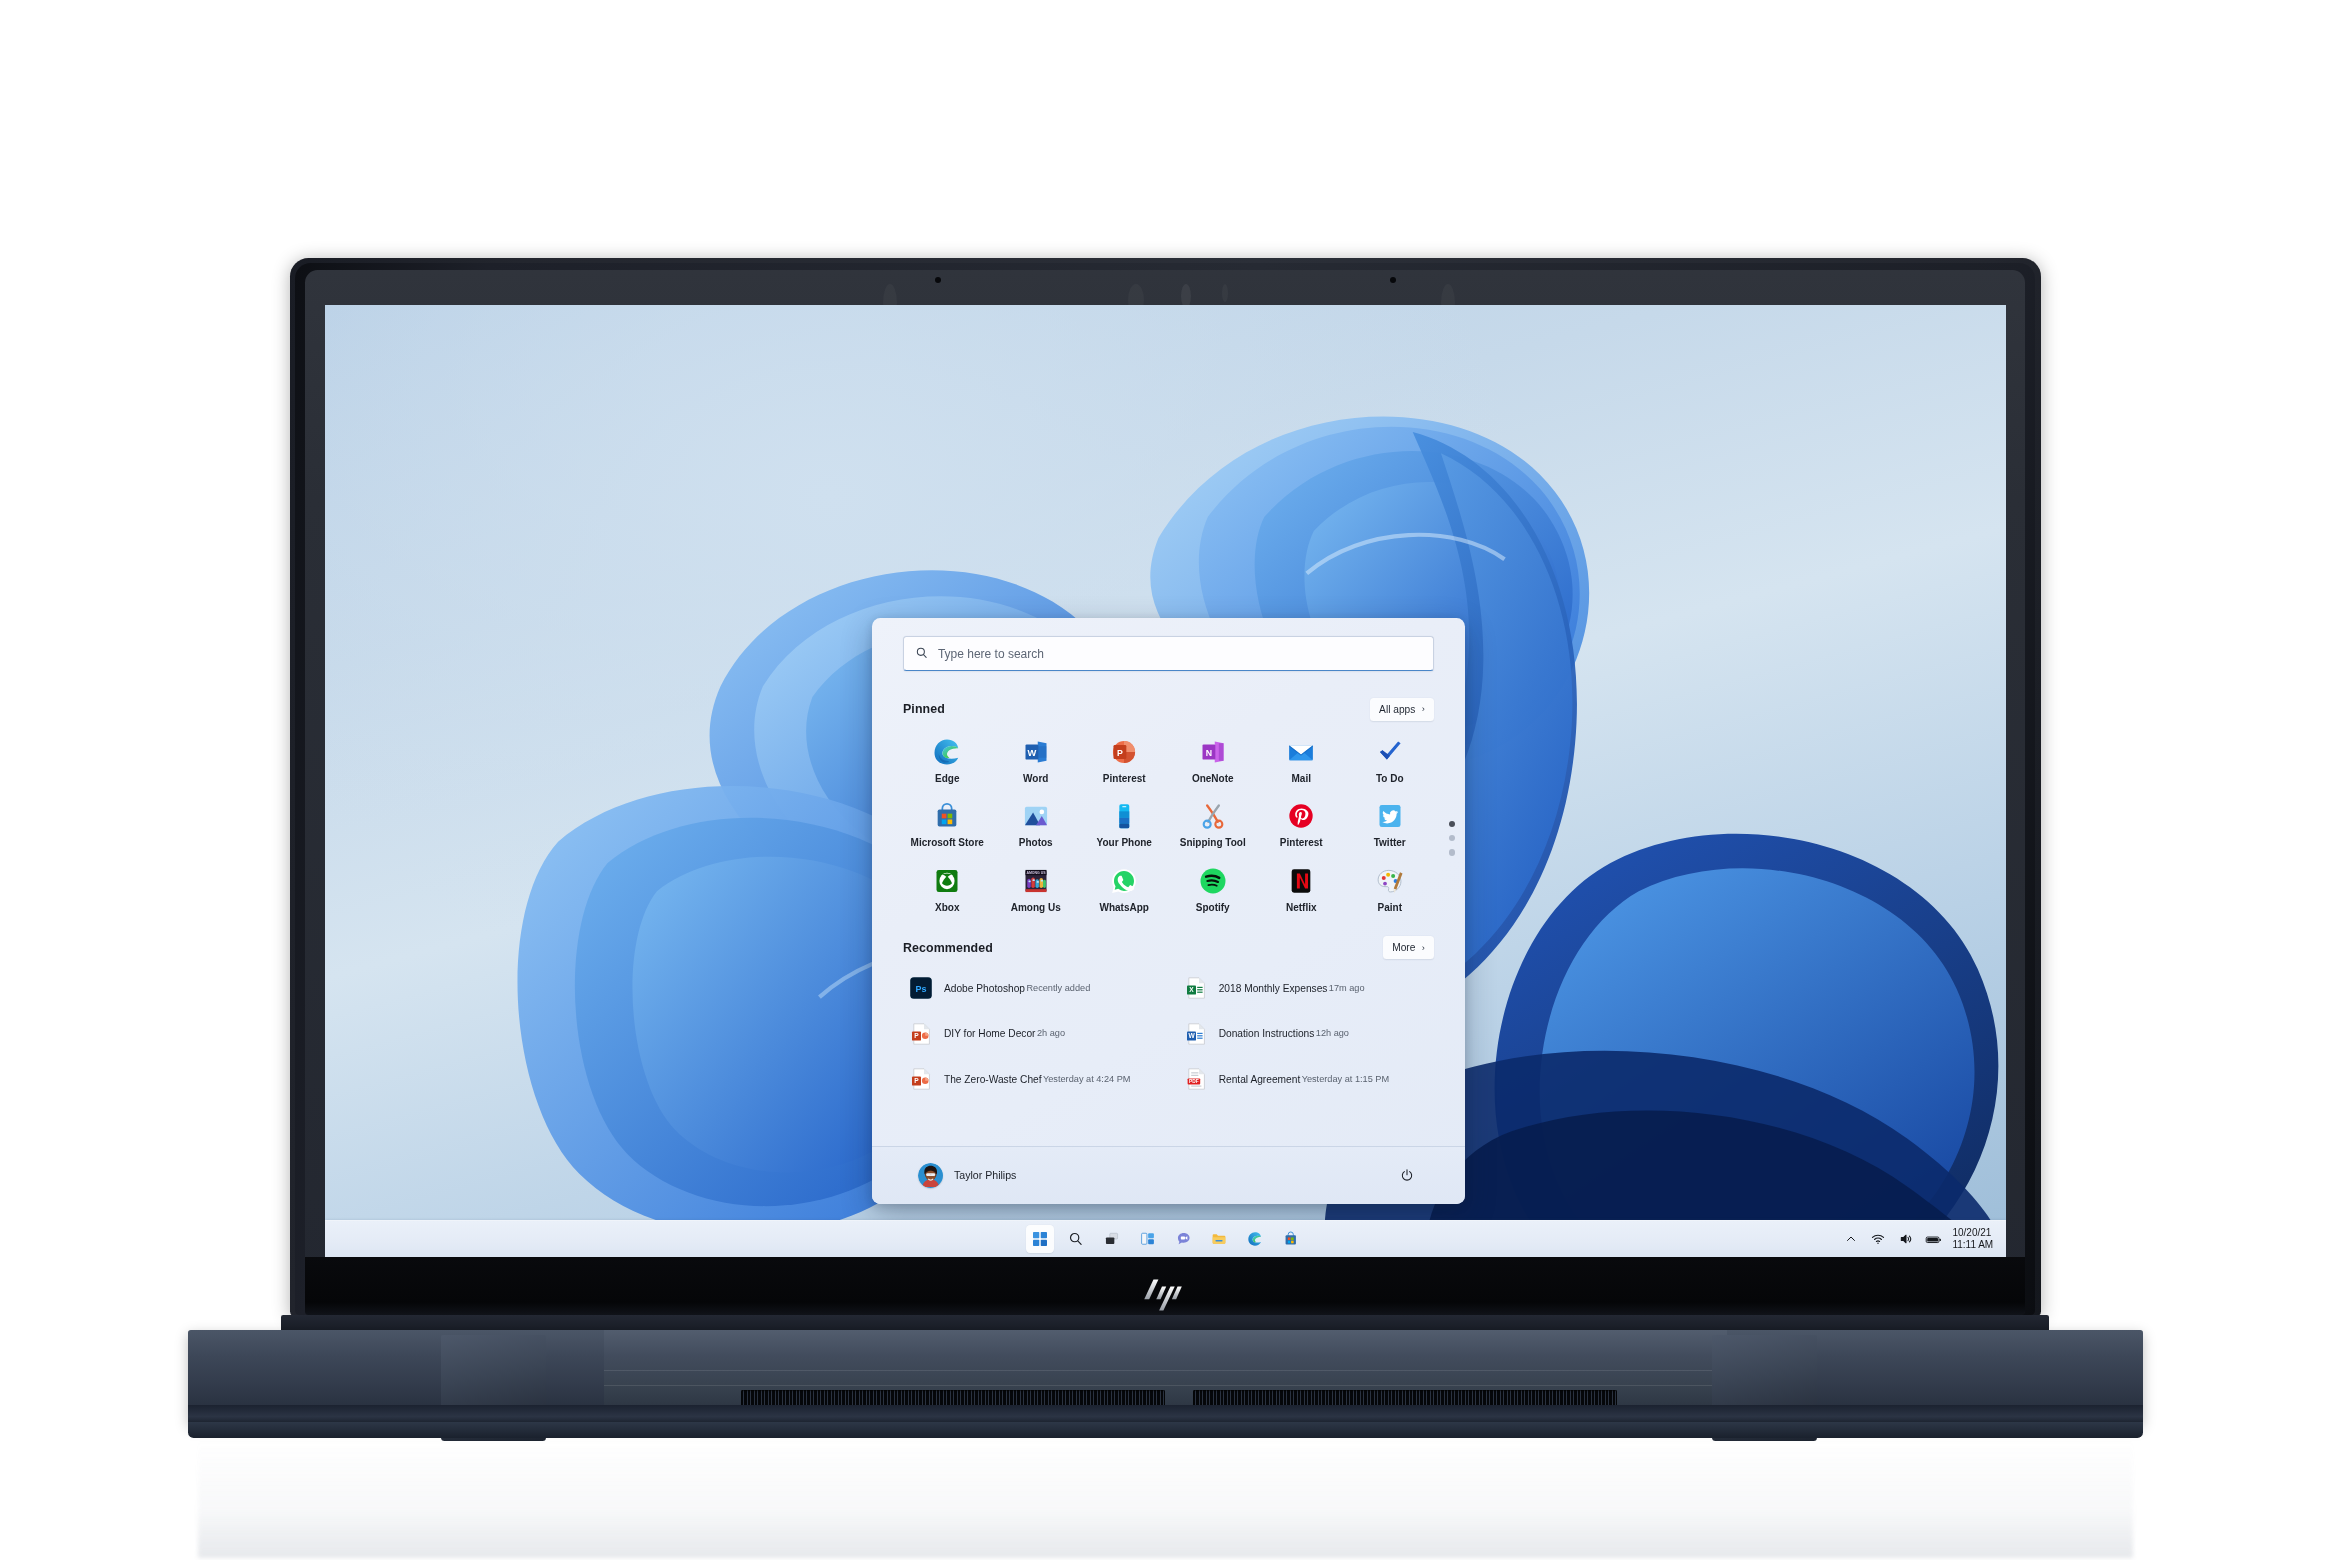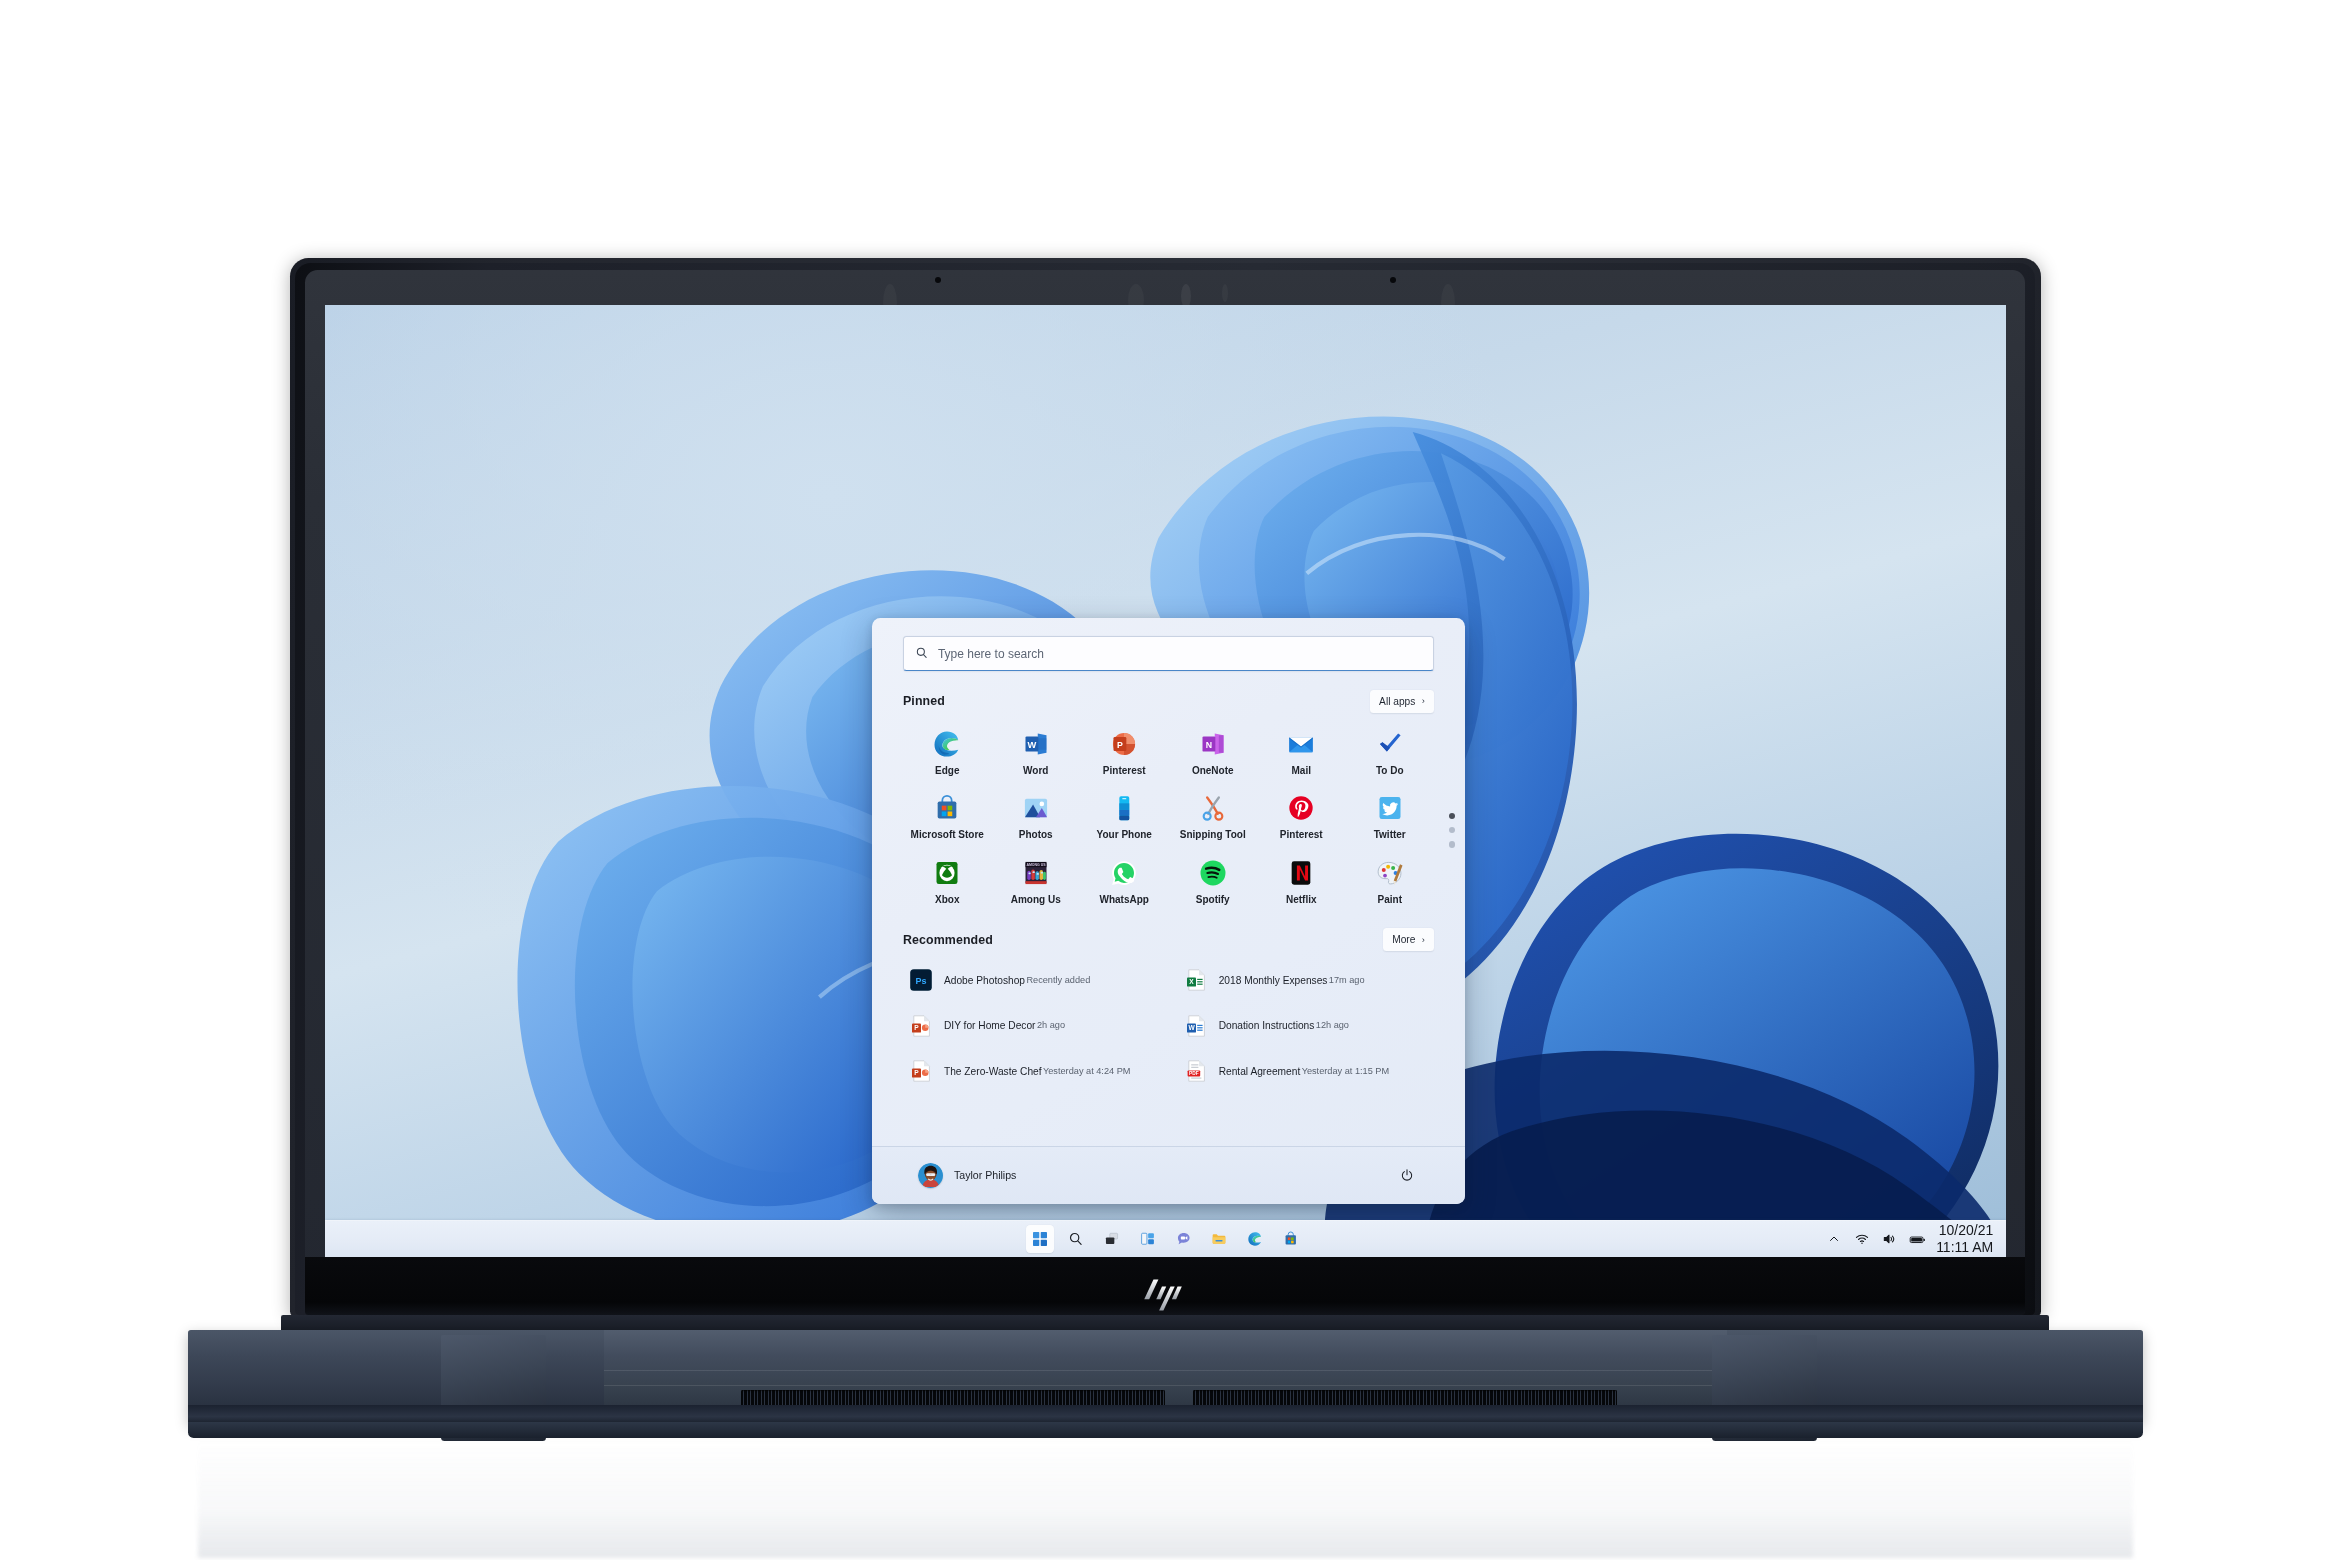--- a/index.html
+++ b/index.html
@@ -84,35 +84,35 @@
   }
   .tb-btn.active { background:rgba(255,255,255,.85); box-shadow:0 0.7px 1.4px rgba(0,0,0,.07); }
   .tb-btn svg { display:block; }
 
   .tray {
     position:absolute; right:10px; top:0; height:100%;
     display:flex; align-items:center; gap:10.6px;
     padding-right:2.8px;
   }
   .tray-ico { width:17px; height:17px; display:flex; align-items:center; justify-content:center; }
-  .clock { text-align:right; line-height:1.25; color:#16181c; font-size:14px;
+  .clock { line-height:1.25; color:#16181c; font-size:10px;
            font-family:"Liberation Sans", sans-serif; white-space:nowrap; }
 
   
   .start {
     position:absolute;
     left:547px; top:313px;
     width:593px; height:586px;
     border-radius:8.5px;
     background:linear-gradient(150deg,#eef2fa 0%,#e9eef8 35%,#e7edf8 62%,#e3eaf6 100%);
     box-shadow:0 10px 31px rgba(16,30,55,.30), 0 2.1px 8.5px rgba(16,30,55,.16);
     overflow:hidden;
     display:flex; flex-direction:column;
   }
-  .start-body { flex:1; padding:0 31px; position:relative; }
+  .start-body { flex:1; padding:8px 31px; position:relative; }
 
   
   .search-wrap { padding:18.4px 31px 0 31px; }
   .search {
     height:35px; background:#fdfdff;
     border:0.7px solid #c9d2e2; border-bottom:1.8px solid #4a86c8;
     border-radius:3.5px;
     display:flex; align-items:center; gap:9.2px; padding:0 11.3px;
     box-shadow:0 0.7px 1.4px rgba(30,50,80,.07);
   }

